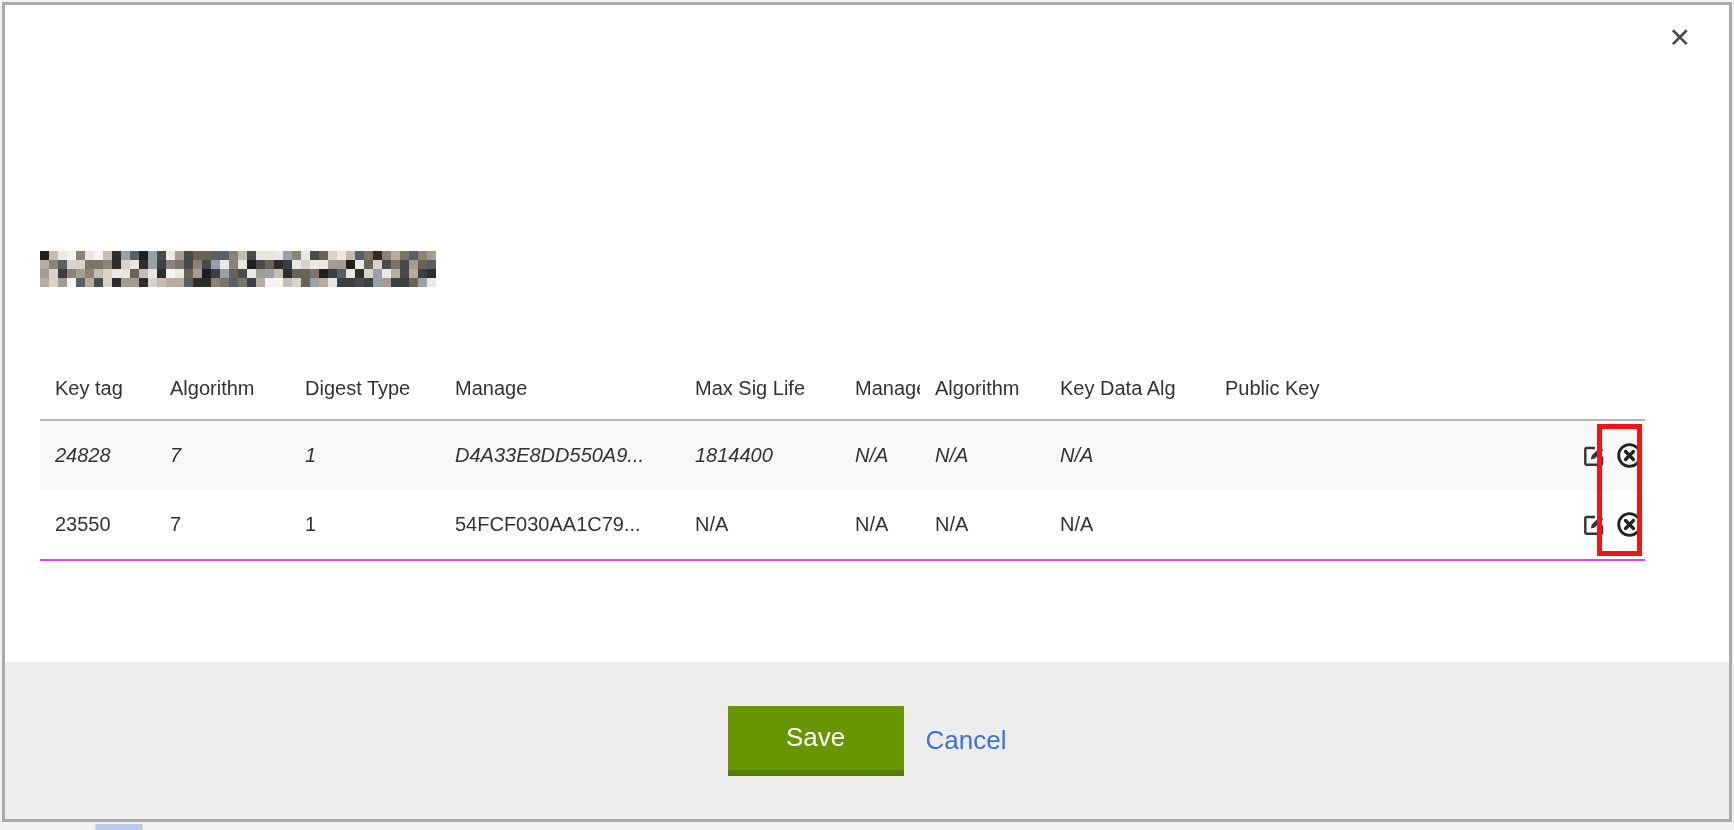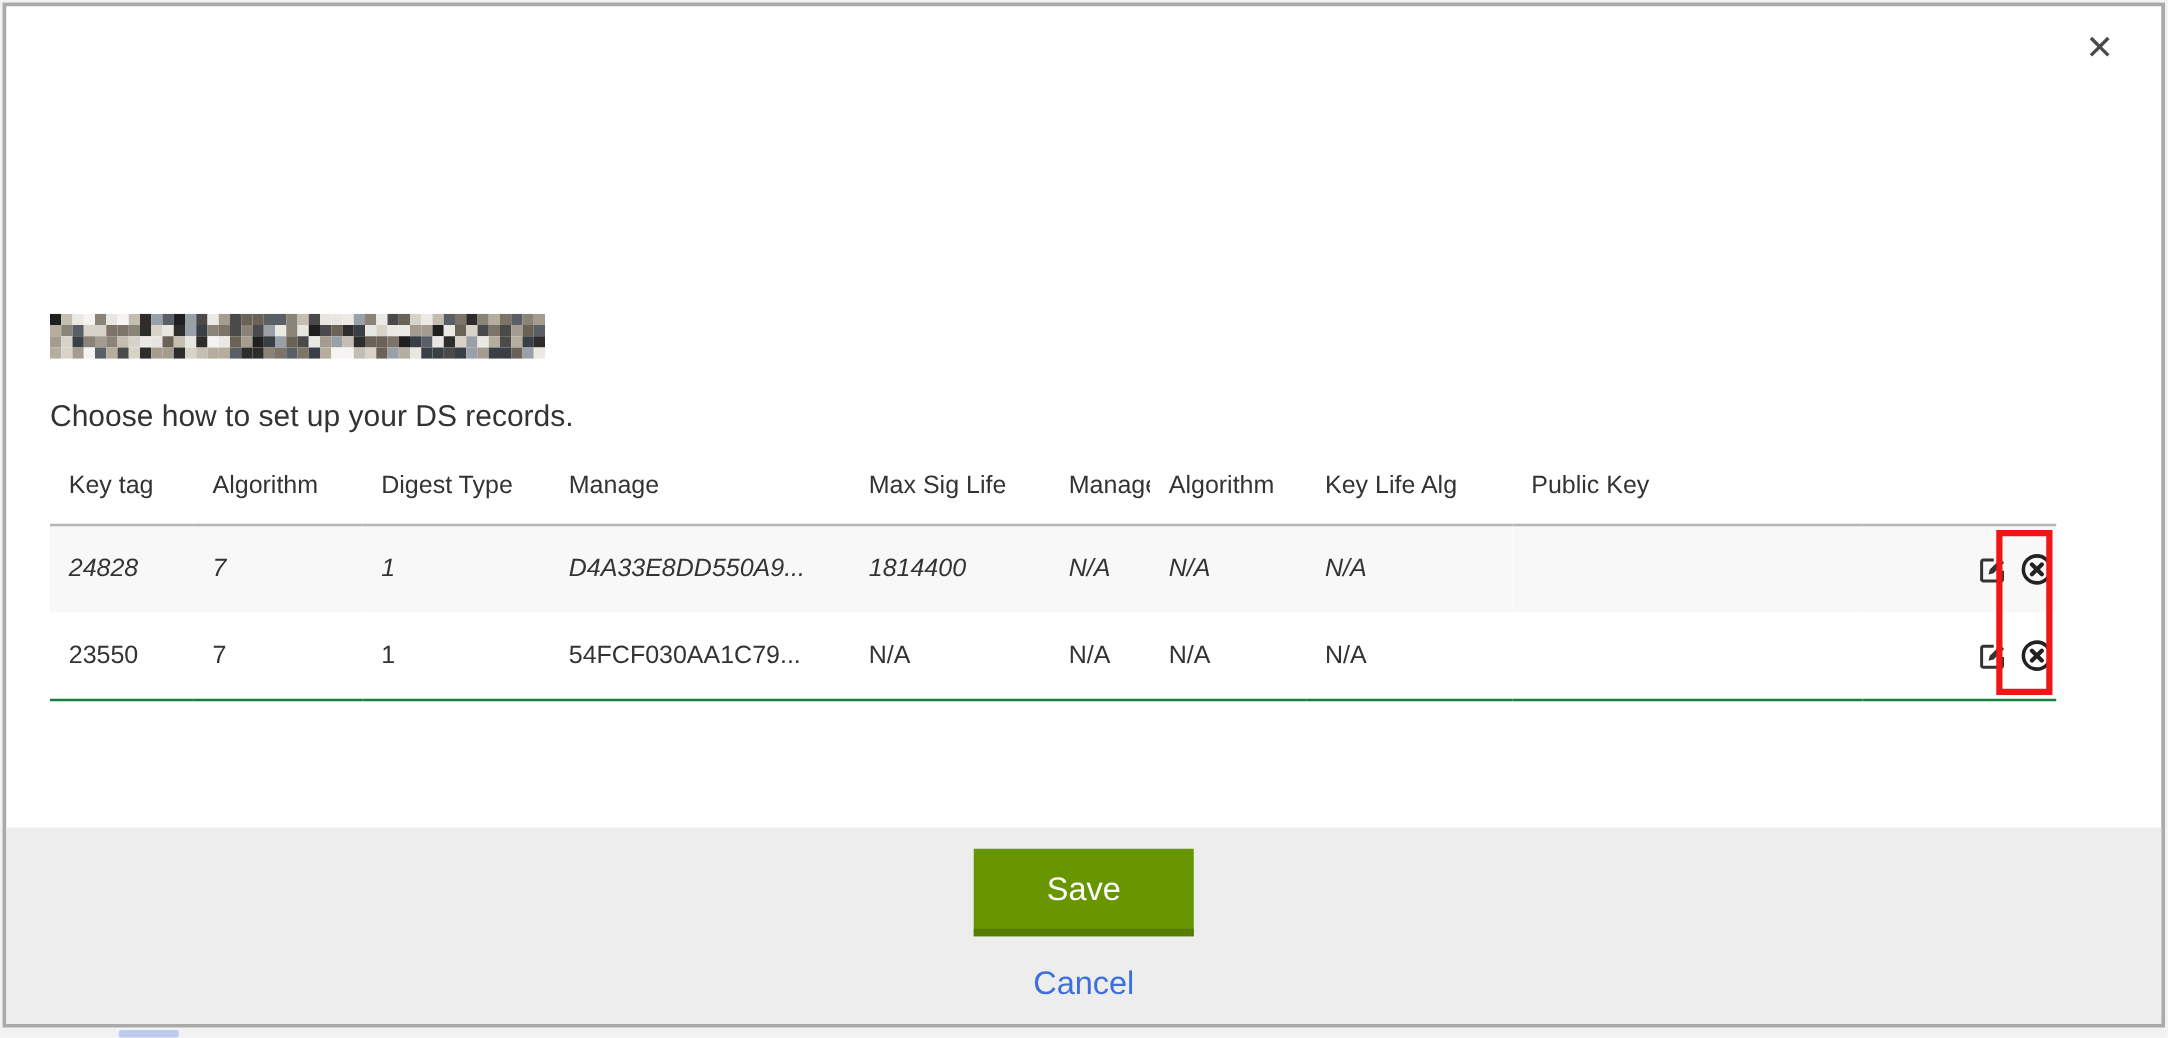--- a/index.html
+++ b/index.html
@@ -44,21 +44,21 @@
   table.ds-table th {
     height: 62px; text-align: left; font-weight: 400;
     padding: 0 0 0 15px; border-bottom: 2px solid #b5b5b5;
     white-space: nowrap; overflow: hidden;
   }
   table.ds-table td {
     height: 70px; padding: 0 0 0 15px;
     white-space: nowrap; overflow: hidden;
   }
   tr.row-odd td { background: #f8f8f8; font-style: italic; }
-  tr.row-last td { border-bottom: 2px solid #15803d; }
+  tr.row-last td { border-bottom: 2px solid #d946ef; }
   td.actions-cell { text-align: right; padding-right: 8px; }
   .icon-btn {
     display: inline-block; vertical-align: middle; cursor: pointer;
     line-height: 0; padding: 2px;
   }
   .highlight-box {
     position: absolute; left: 1557px; top: 66px;
     width: 45px; height: 132px;
     border: 5px solid #f01616;
     pointer-events: none;
@@ -67,21 +67,21 @@
     position: absolute; left: 35px; top: 567px;
     width: 234px; height: 48px;
     background: #ffffff; border: 3px solid #5c9400;
     color: #669900; font-size: 22px;
     font-family: "Liberation Sans", "DejaVu Sans", sans-serif;
     cursor: pointer;
   }
   .dialog-footer {
     position: absolute; left: 0; right: 0; bottom: 0;
     height: 157px; background: #ededed;
-    display: flex; align-items: center; justify-content: center; gap: 22px; flex-direction: column;
+    display: flex; align-items: center; justify-content: center; gap: 22px;
   }
   .save-btn {
     width: 176px; height: 70px;
     background: #679600; border: none;
     border-bottom: 6px solid #567d00;
     color: #ffffff; font-size: 26px;
     font-family: "Liberation Sans", "DejaVu Sans", sans-serif;
     cursor: pointer;
   }
   .cancel-link {
@@ -273,21 +273,20 @@
       <span style="position: absolute; left: 324px; top: 27px; width: 9px; height: 9px; background: rgb(58, 63, 70);"></span>
       <span style="position: absolute; left: 333px; top: 27px; width: 9px; height: 9px; background: rgb(154, 160, 168);"></span>
       <span style="position: absolute; left: 342px; top: 27px; width: 9px; height: 9px; background: rgb(163, 156, 143);"></span>
       <span style="position: absolute; left: 351px; top: 27px; width: 9px; height: 9px; background: rgb(58, 63, 70);"></span>
       <span style="position: absolute; left: 360px; top: 27px; width: 9px; height: 9px; background: rgb(58, 63, 70);"></span>
       <span style="position: absolute; left: 369px; top: 27px; width: 9px; height: 9px; background: rgb(107, 98, 87);"></span>
       <span style="position: absolute; left: 378px; top: 27px; width: 9px; height: 9px; background: rgb(154, 160, 168);"></span>
       <span style="position: absolute; left: 387px; top: 27px; width: 9px; height: 9px; background: rgb(235, 233, 228);"></span>
     </div>
 
-  <div class="instruction">Choose how to set up your DS records.</div>
 
   <div class="ds-table-wrap">
     <table class="ds-table">
       <colgroup>
         <col style="width:115px">
           <col style="width:135px">
           <col style="width:150px">
         <col style="width:240px">
           <col style="width:160px">
           <col style="width:80px">
@@ -298,21 +297,21 @@
       </colgroup>
       <thead>
         <tr>
           <th>Key tag</th>
           <th>Algorithm</th>
           <th>Digest Type</th>
           <th>Manage</th>
           <th>Max Sig Life</th>
           <th>Manage</th>
           <th>Algorithm</th>
-          <th>Key Life Alg</th>
+          <th>Key Data Alg</th>
           <th>Public Key</th>
           <th></th>
         </tr>
       </thead>
       <tbody>
         <tr class="row-odd">
           <td>24828</td>
           <td>7</td>
           <td>1</td>
           <td>D4A33E8DD550A9...</td>

